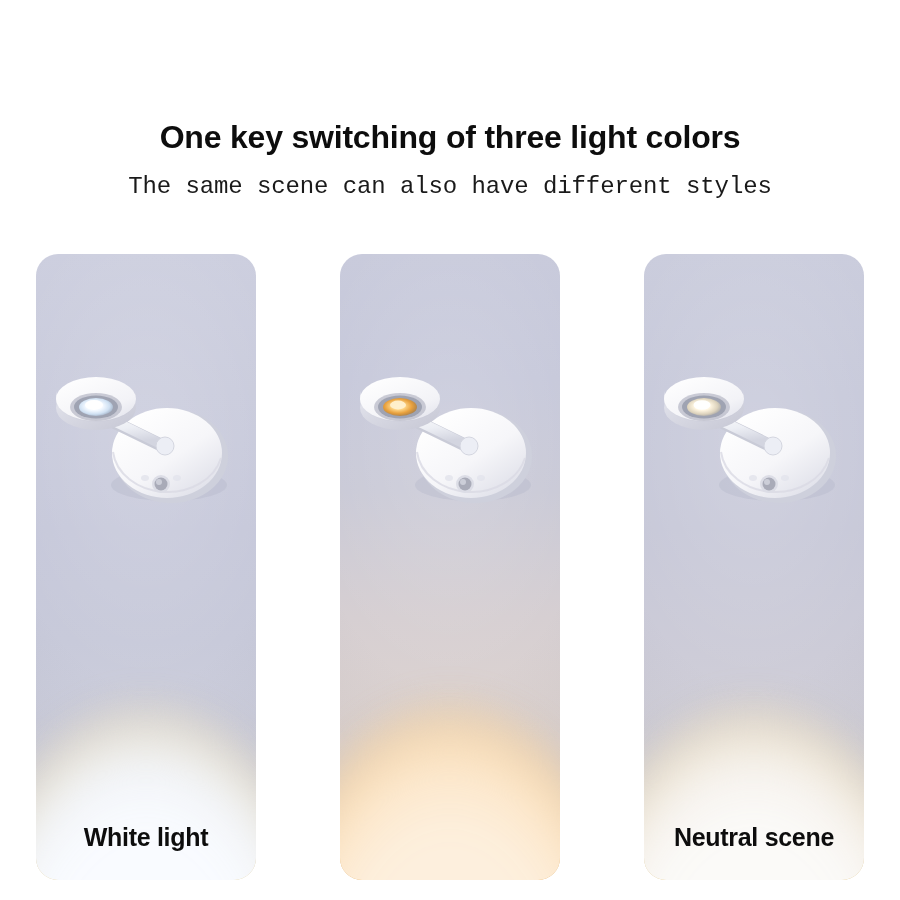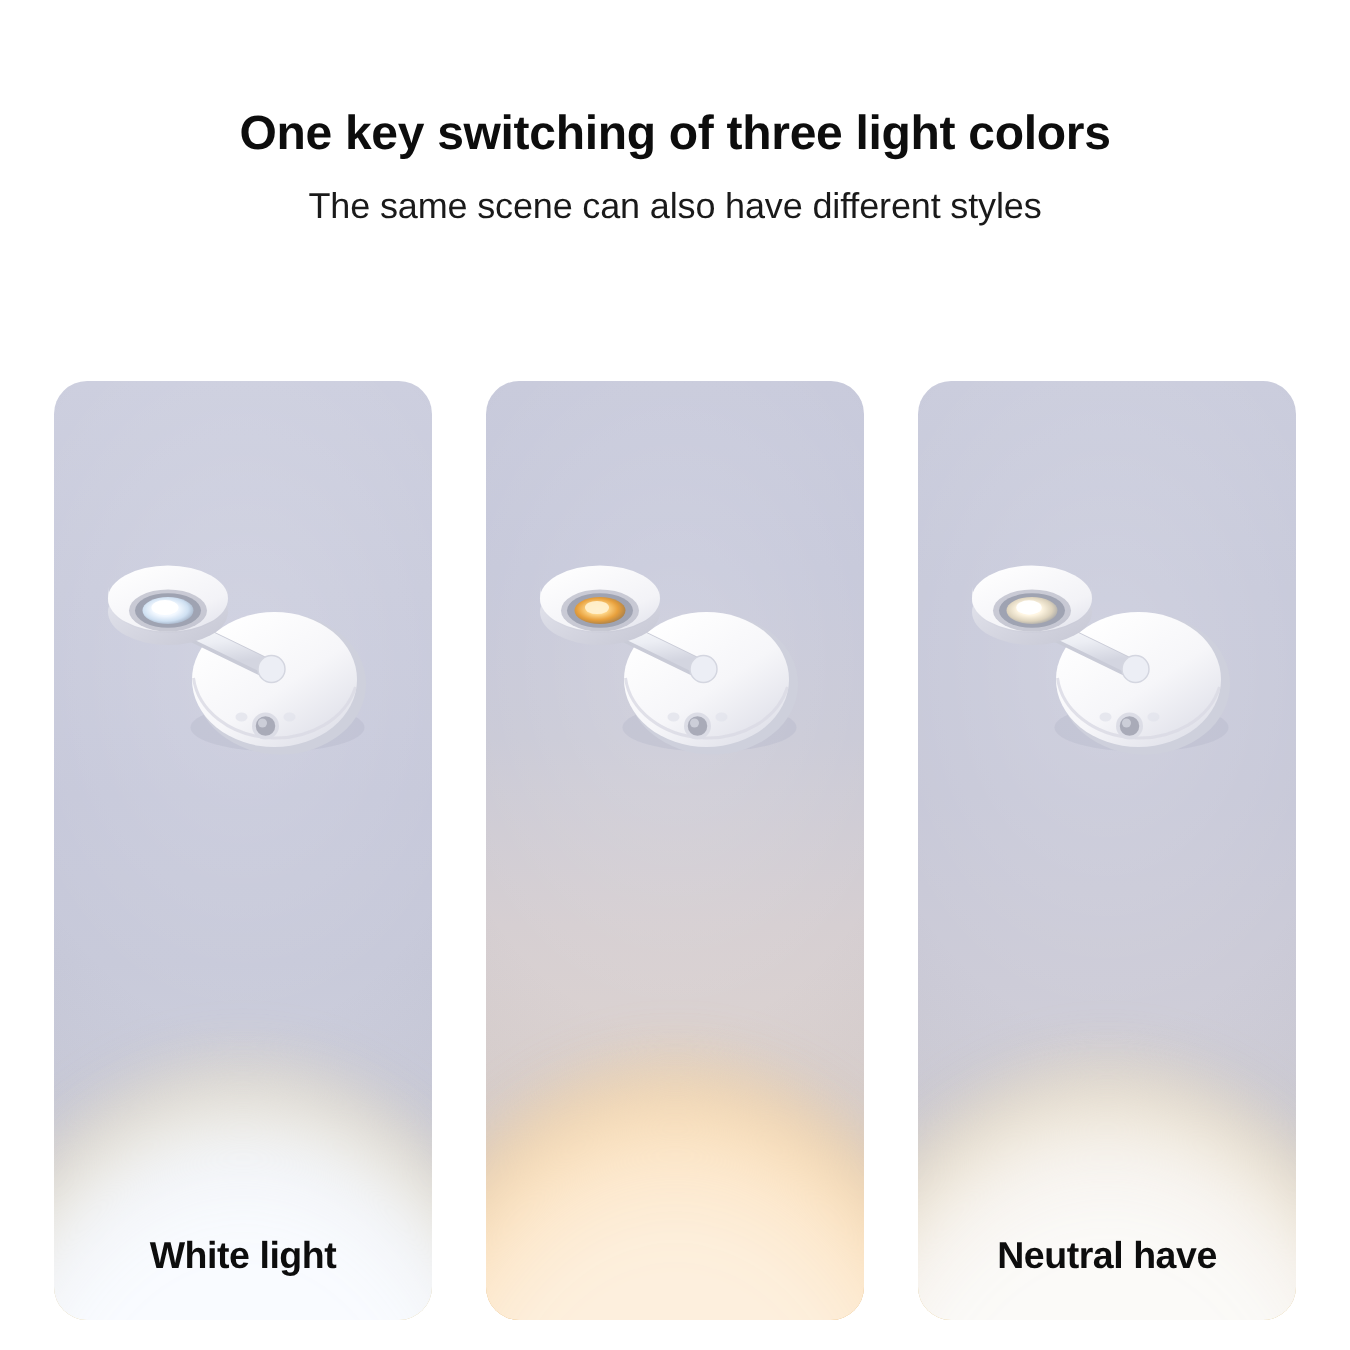--- a/index.html
+++ b/index.html
@@ -19,51 +19,51 @@
   
   .header {
     position: absolute;
     left: 0;
     top: 0;
     width: 900px;
     text-align: center;
   }
   .headline {
     margin: 0;
-    padding-top: 71px;
+    padding-top: 120px;
     font-size: 32px;
     font-weight: bold;
     color: #0d0d0d;
     letter-spacing: -0.2px;
     line-height: 1.12;
     font-family: "Liberation Sans", sans-serif;
   }
   .subheadline {
     margin: 0;
     padding-top: 17px;
     font-size: 24px;
     font-weight: normal;
     color: #1a1a1a;
     letter-spacing: -0.1px;
-    font-family: Liberation Sans, sans-serif;
+    font-family: Liberation Mono, monospace;
   }
 
   
   .panel-row {
     position: absolute;
     left: 36px;
     top: 254px;
     width: 828px;
     height: 626px;
     display: flex;
     justify-content: space-between;
   }
   .panel {
     position: relative;
-    width: 252px;
+    width: 220px;
     height: 626px;
     border-radius: 22px;
     overflow: hidden;
     isolation: isolate;
   }
 
   
   .panel .wall {
     position: absolute;
     inset: 0;
@@ -430,16 +430,16 @@
         <g>
           <circle cx="110" cy="124" r="9" fill="#dcdde6"></circle>
           <circle cx="110" cy="124" r="6.5" fill="#a9abb8"></circle>
           <circle cx="108" cy="122" r="3" fill="#cfd1dc" opacity="0.9"></circle>
           <ellipse cx="94" cy="118" rx="4" ry="3" fill="#e3e4ec" opacity="0.85"></ellipse>
           <ellipse cx="126" cy="118" rx="4" ry="3" fill="#e3e4ec" opacity="0.85"></ellipse>
         </g>
       </svg>
     </div>
 
-    <div class="caption">Neutral have</div>
+    <div class="caption">Neutral scene</div>
   </div>
 
 </div>
 
 </body></html>

